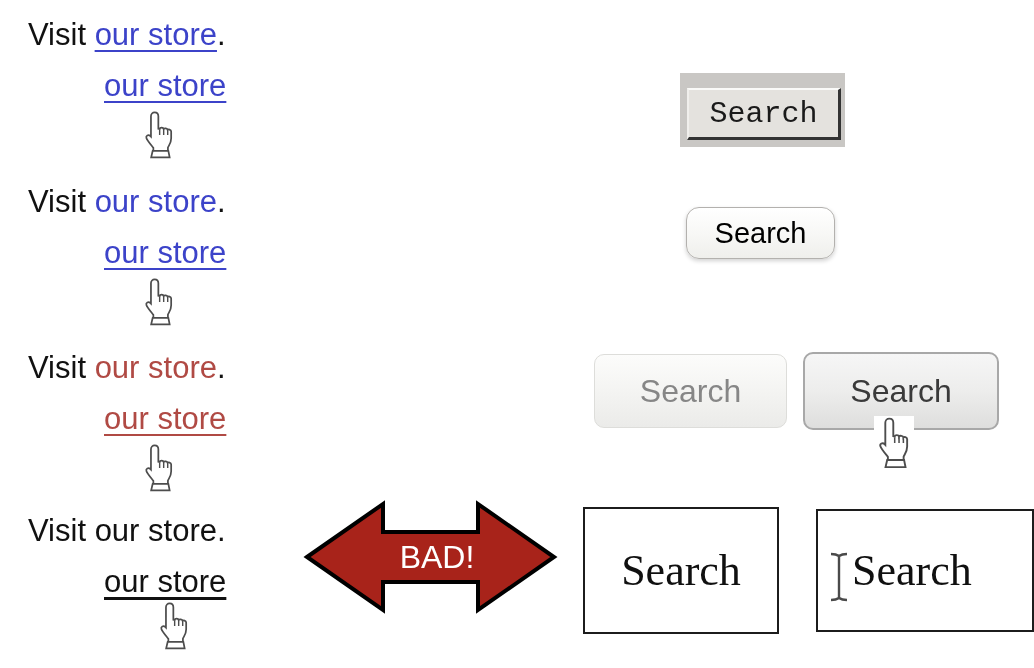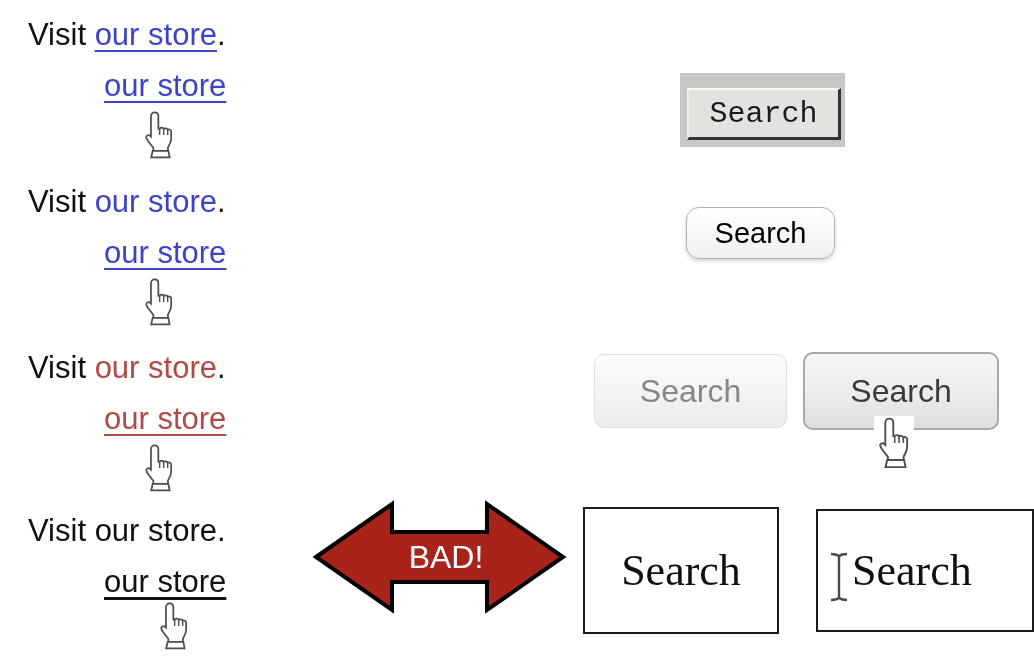--- a/index.html
+++ b/index.html
@@ -32,21 +32,21 @@
 
   .flat-btn{position:absolute;border-radius:10px;display:flex;align-items:center;justify-content:center;
             font-size:32px;cursor:pointer;box-sizing:border-box;}
   .flat-normal{left:594px;top:354px;width:193px;height:74px;border:1px solid #ddddda;
                background:linear-gradient(180deg,#fcfcfb 0%,#f4f4f2 50%,#ebebe9 100%);color:#868686;}
   .flat-hover{left:803px;top:352px;width:196px;height:78px;border:2px solid #a8a8a8;
               background:linear-gradient(180deg,#f6f6f6 0%,#ededec 50%,#dededd 100%);color:#3a3a3a;}
   .flat-cursor{position:absolute;left:874px;top:416px;width:40px;height:54px;background:#fff;}
 
   
-  .bad-arrow{position:absolute;left:312px;top:496px;width:255px;height:122px;}
+  .bad-arrow{position:absolute;left:303px;top:496px;width:255px;height:122px;}
 
   
   .plain-box{position:absolute;background:#fff;border:2.5px solid #1c1c1c;box-sizing:border-box;
              display:flex;align-items:center;justify-content:center;
              font-family:"Liberation Serif",serif;font-size:44px;color:#101010;cursor:pointer;}
   .box1{left:583px;top:507px;width:196px;height:127px;}
   .box2{left:816px;top:509px;width:218px;height:123px;justify-content:flex-start;padding-left:10px;}
   .ibeam{width:22px;height:52px;margin-right:2px;flex:0 0 auto;position:relative;top:6px;}
 </style>
 </head>

